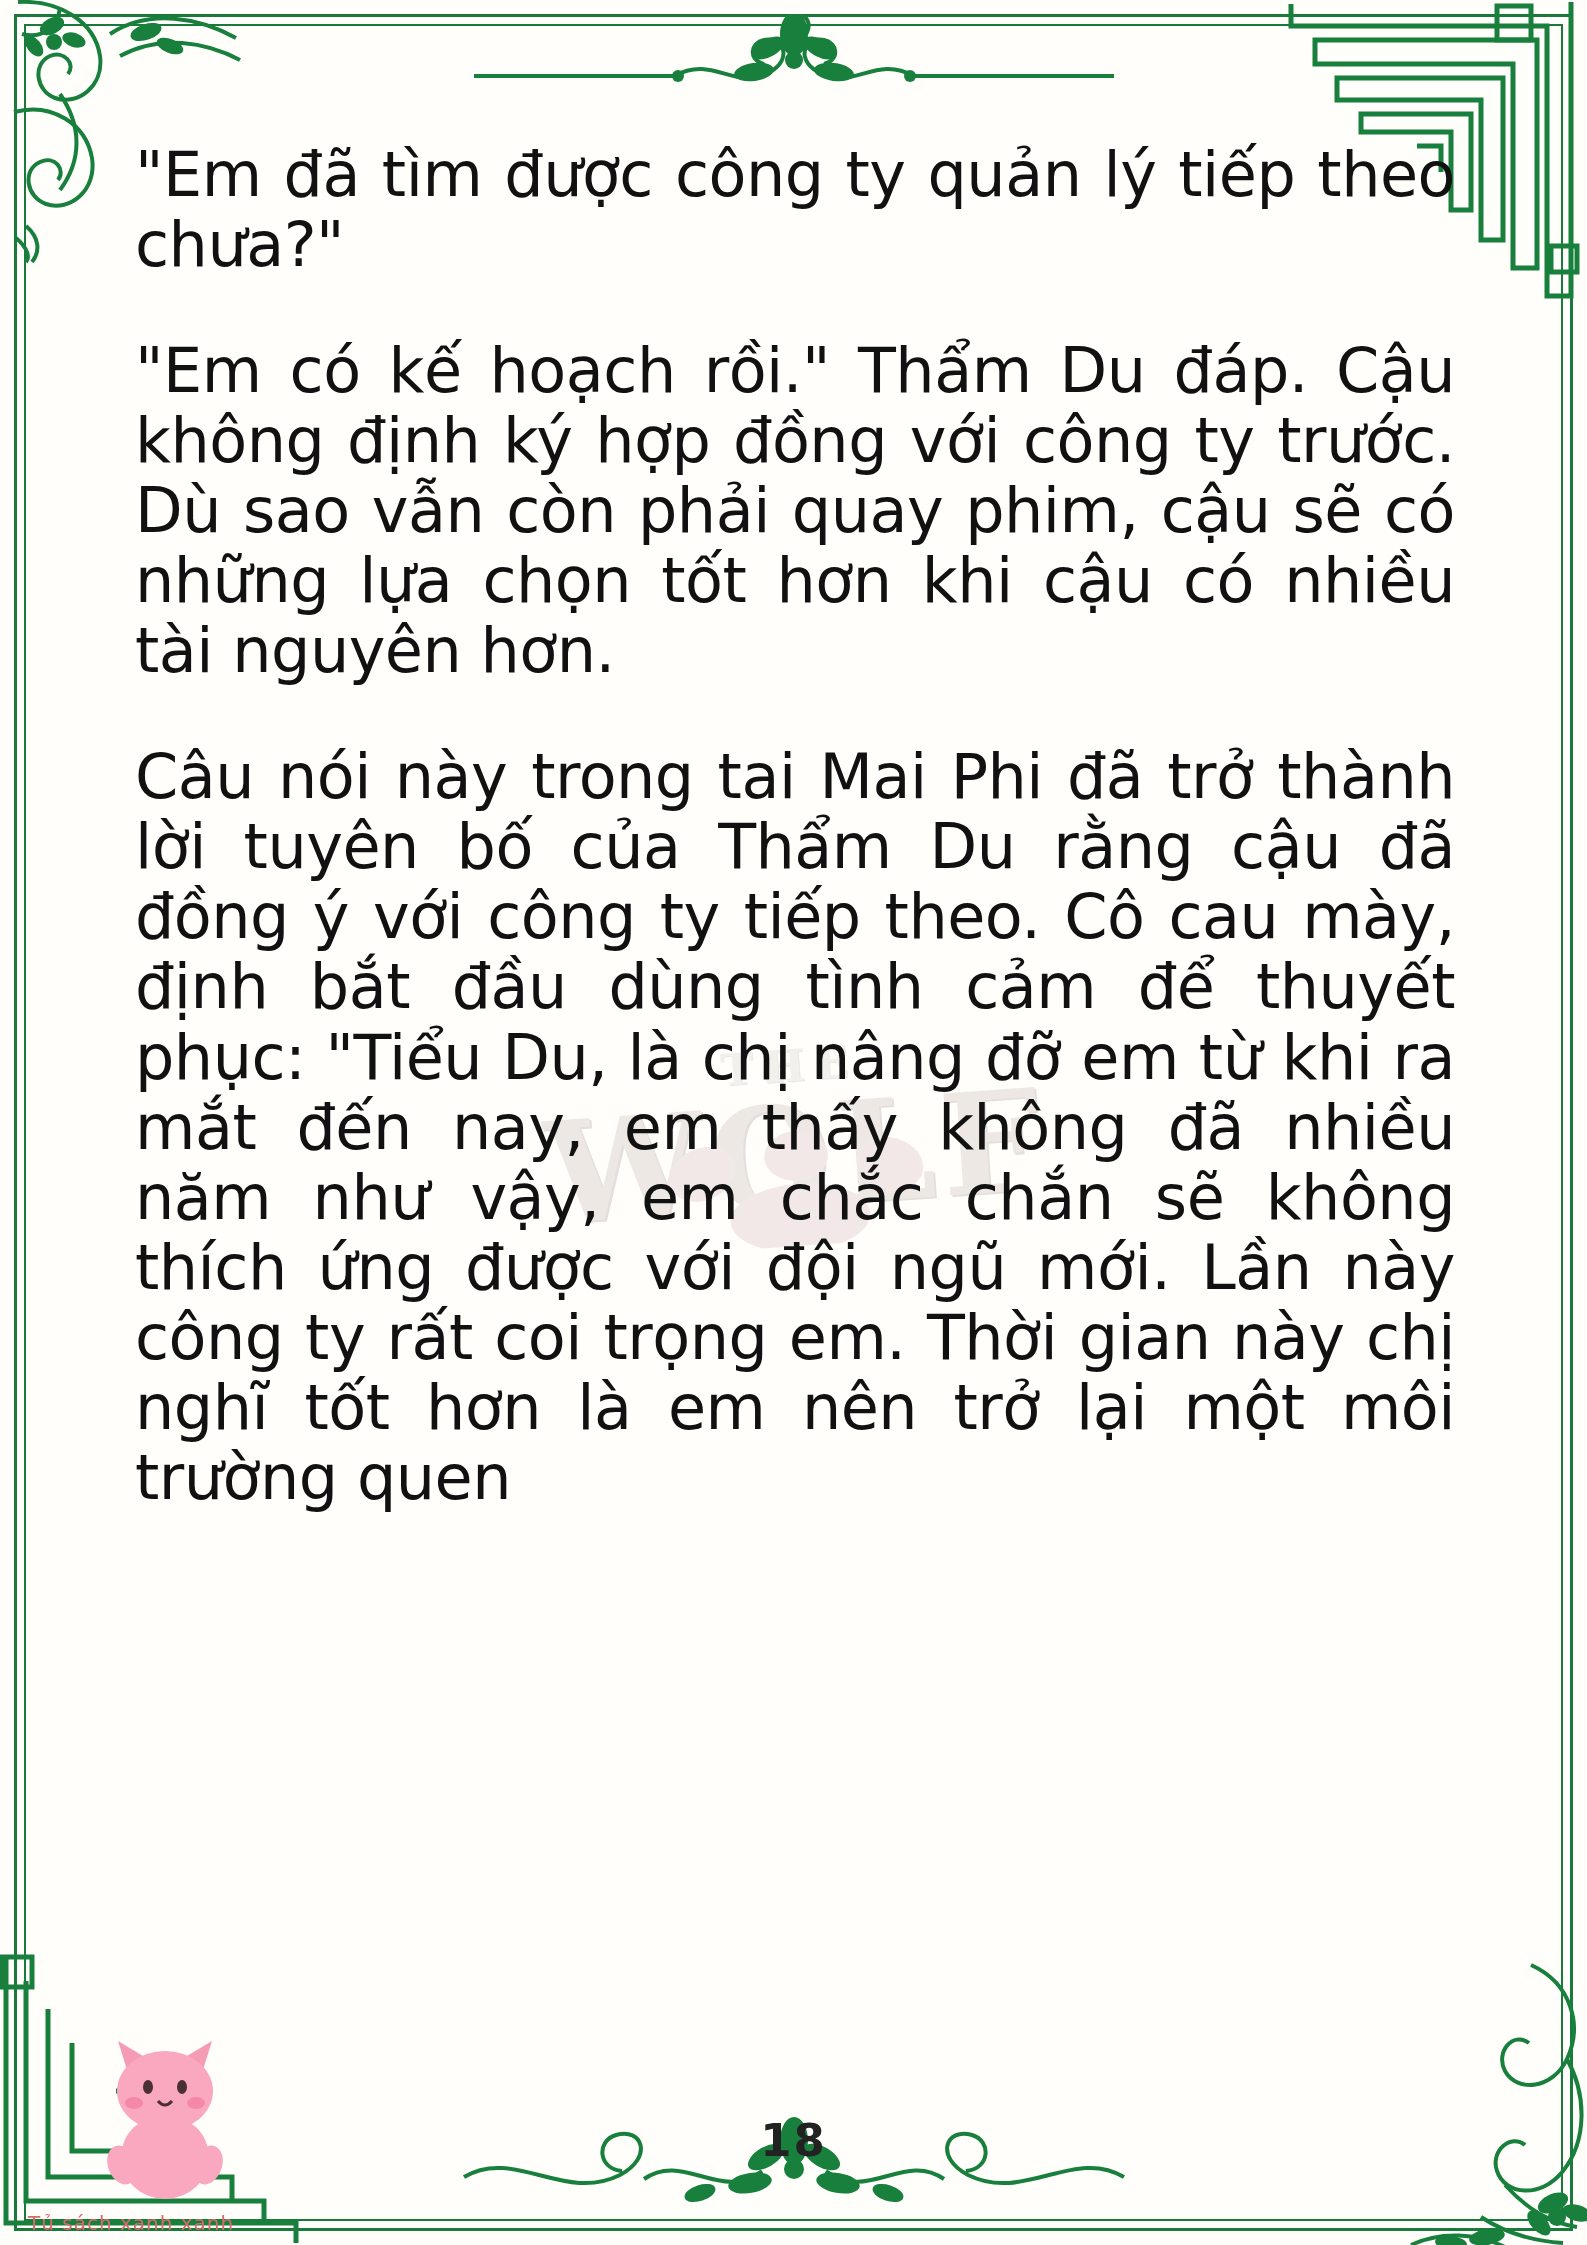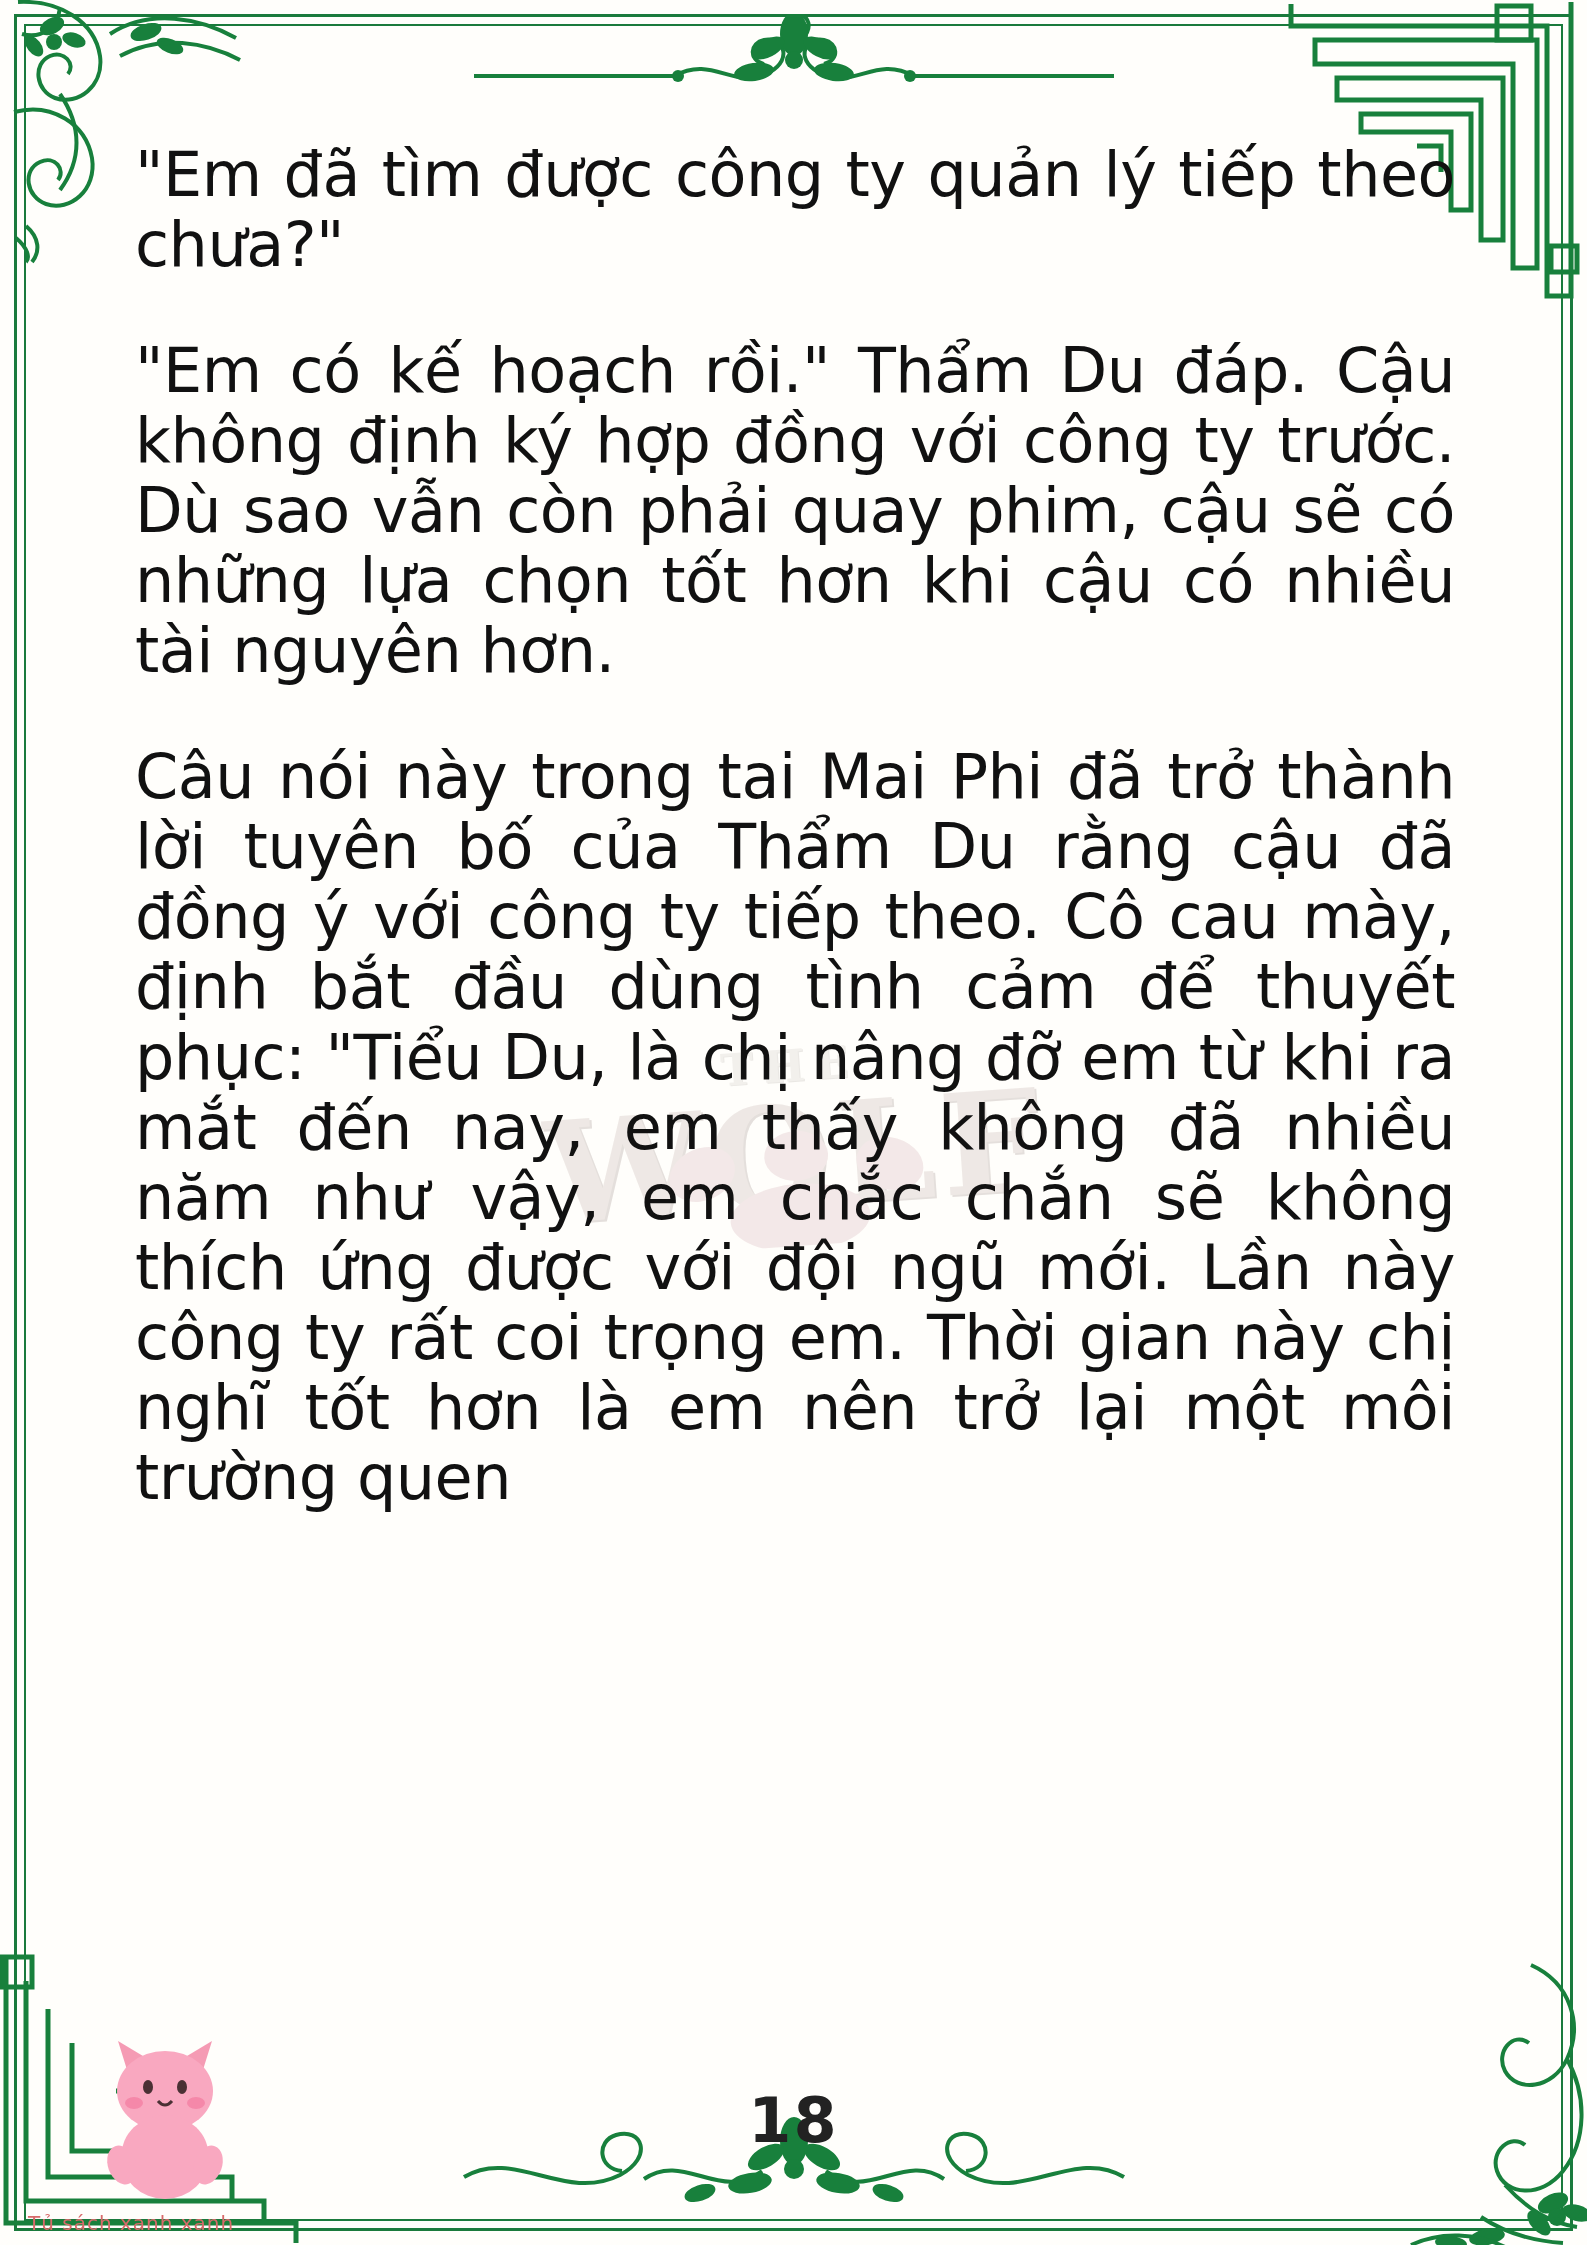--- a/index.html
+++ b/index.html
@@ -109,24 +109,24 @@
     margin: 0 0 56px 0;
     letter-spacing: -0.5px;
     font-weight: 500;
   }
   .para:last-child { margin-bottom: 0; }
 
   
   .page-number {
     position: absolute;
     left: 50%;
-    bottom: 88px;
+    bottom: 78px;
     transform: translateX(-50%);
     font-family: "DejaVu Sans", sans-serif;
-    font-size: 62px;
+    font-size: 45px;
     color: #222222;
     font-weight: 600;
     letter-spacing: 2px;
     z-index: 5;
   }
 
   .footer-mark {
     position: absolute;
     left: 28px;
     bottom: 10px;

